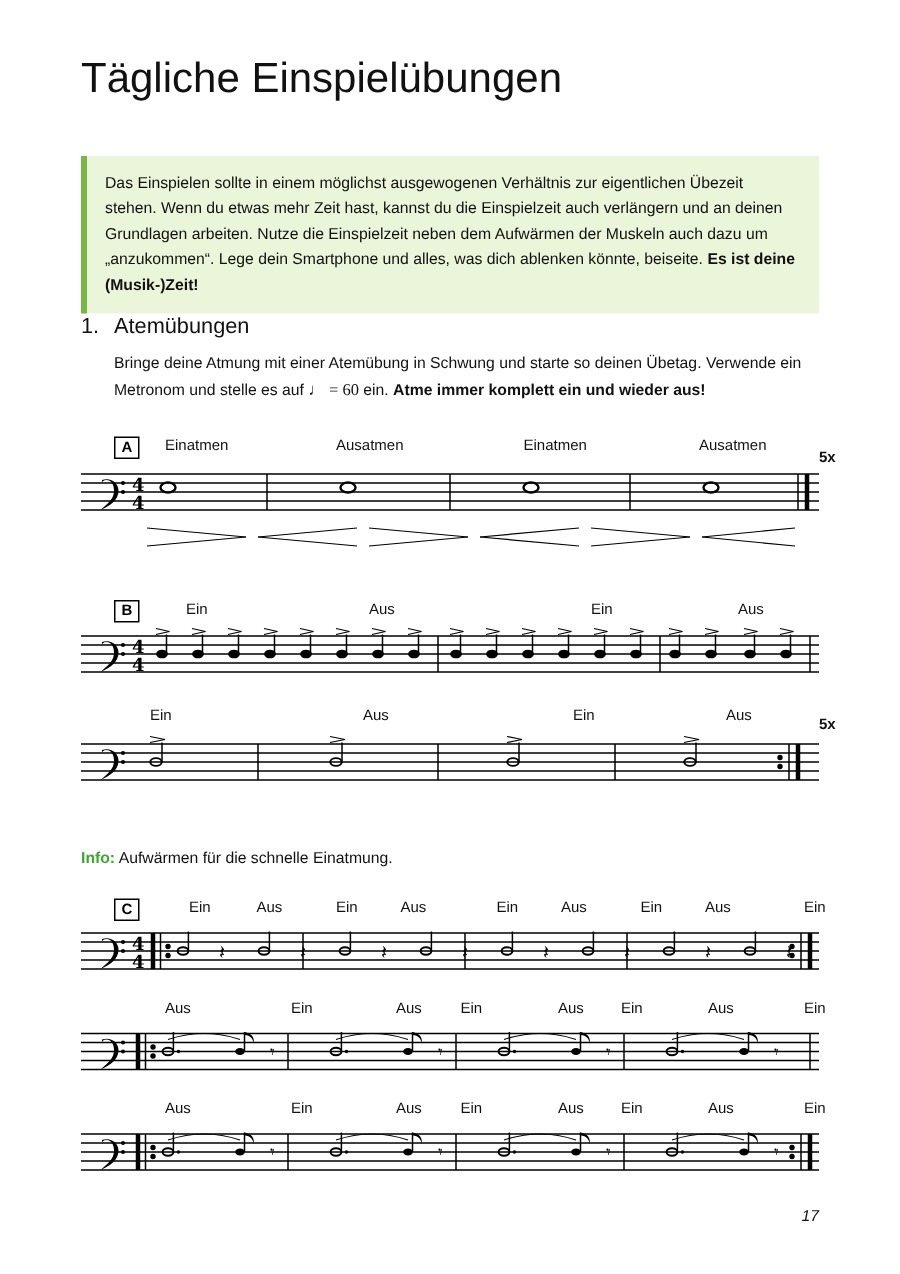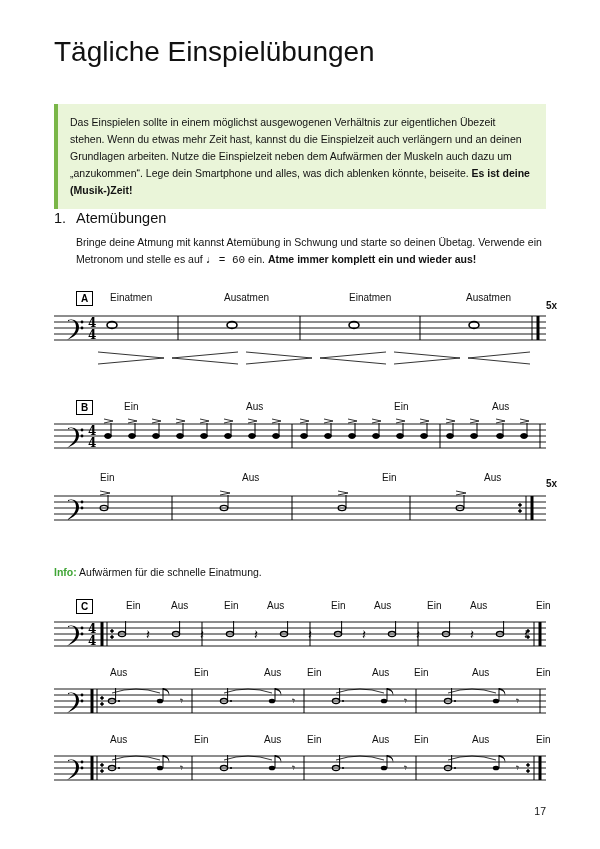--- a/index.html
+++ b/index.html
@@ -60,21 +60,21 @@
     position: absolute;
     left: 76px;
     top: 234px;
     width: 470px;
     font-size: 10.5px;
     line-height: 1.65;
     color: #111111;
   }
   .section-body b { font-weight: bold; margin-top: 44px; }
   .tempo-note {
-    font-family: Liberation Mono, monospace;
+    font-family: Liberation Serif, serif;
     font-size: 11px;
   }
   
   .ex-label {
     position: absolute;
     font-size: 10px;
     font-weight: bold;
     border: 1px solid #000;
     padding: 1px 4px 0 4px;
     line-height: 1.15;
@@ -105,38 +105,39 @@
     position: absolute;
   }
   .staff svg { display: block; }
   
   .pageno {
     position: absolute;
     right: 54px;
     bottom: 32px;
     font-size: 10.5px;
     color: #111;
+    font-style: italic;
   }
 </style>
 </head>
 <body>
 
 <div class="page">
 
   <div class="title">Tägliche Einspielübungen</div>
 
   <div class="greenbox">
     <span>Das Einspielen sollte in einem möglichst ausgewogenen Verhältnis zur eigentlichen Übezeit stehen. Wenn du etwas mehr Zeit hast, kannst du die Einspielzeit auch verlängern und an deinen Grundlagen arbeiten. Nutze die Einspielzeit neben dem Aufwärmen der Muskeln auch dazu um „anzukommen“. Lege dein Smartphone und alles, was dich ablenken könnte, beiseite. </span><b>Es ist deine (Musik-)Zeit!</b>
   </div>
 
   <div class="section-head">
     <span class="num">1.</span><span>Atemübungen</span>
   </div>
   <div class="section-body">
-    <span>Bringe deine Atmung mit kannst Atemübung in Schwung und starte so deinen Übetag. Verwende ein Metronom und stelle es auf </span><span class="tempo-note">♩ = 60</span><span> ein. </span><b>Atme immer komplett ein und wieder aus!</b>
+    <span>Bringe deine Atmung mit einer Atemübung in Schwung und starte so deinen Übetag. Verwende ein Metronom und stelle es auf </span><span class="tempo-note">♩ = 60</span><span> ein. </span><b>Atme immer komplett ein und wieder aus!</b>
   </div>
 
   <div class="ex-label" style="left:76px; top:291px;">A</div>
   <div class="cue" style="left:86px; top:292px;">Einatmen</div>
   <div class="cue" style="left:200px; top:292px;">Ausatmen</div>
   <div class="cue" style="left:325px; top:292px;">Einatmen</div>
   <div class="cue" style="left:442px; top:292px;">Ausatmen</div>
   <div class="rep" style="left:546px; top:300px;">5x</div>
 
   <div class="staff" style="left:54px; top:310px;">

